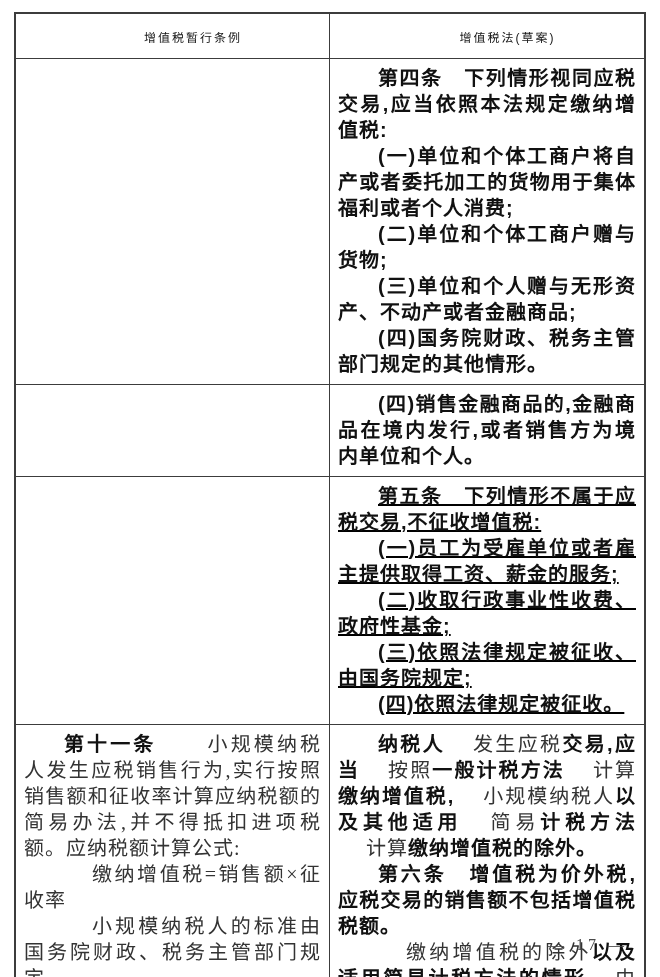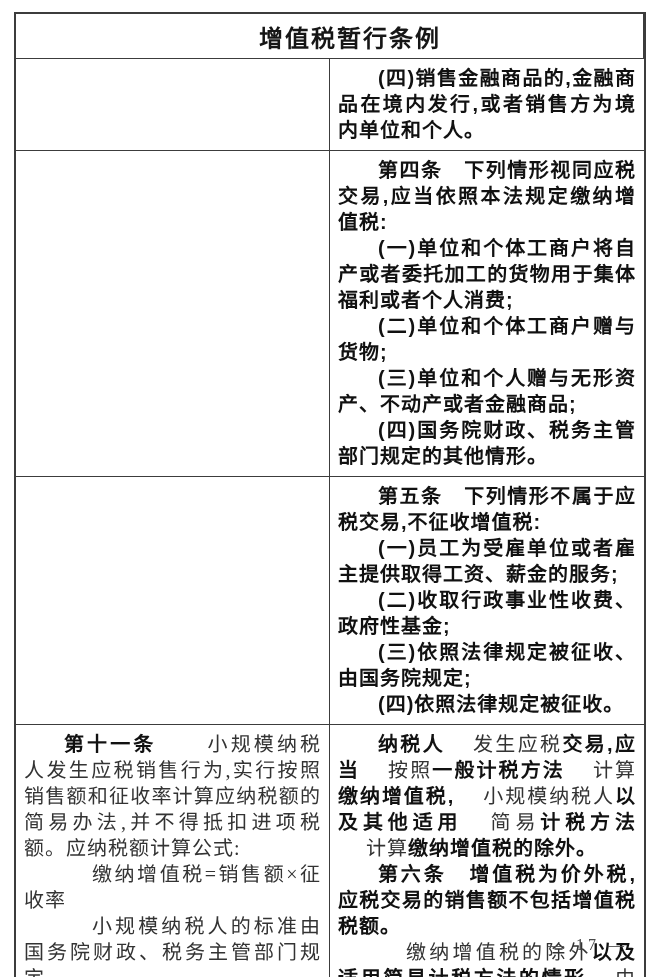--- a/index.html
+++ b/index.html
@@ -24,22 +24,22 @@
     display:flex;
     height:45px;
     border-bottom:1.5px solid #3c3c3c;
   }
   .th {
     flex:1 1 50%;
     display:flex;
     align-items:center;
     justify-content:center;
     font-family:"Liberation Sans", sans-serif;
-    font-weight:700;
-    font-size:24px;
+    font-weight:400;
+    font-size:12px;
     letter-spacing:2px;
     color:#161616;
     margin-left:41px;
   }
   .th.left { border-right:1.5px solid #3c3c3c; }
 
   .trow {
     display:flex;
     border-bottom:1.5px solid #3c3c3c;
   }
@@ -84,40 +84,41 @@
 </style>
 </head>
 <body>
 
 <div class="page">
 
   <div class="vat-table">
 
     <div class="thead">
       <div class="th left">增值税暂行条例</div>
+      <div class="th">增值税法(草案)</div>
     </div>
 
     <div id="tbody">
-        <div class="trow" style="min-height: 91px;">
-          <div class="cell left"></div>
-          <div class="cell right">
-            <p class="para"><span class="b">(四)销售金融商品的,金融商品在境内发行,或者销售方为境内单位和个人。</span></p>
-          </div>
-        </div>
         <div class="trow" style="min-height: 278px;">
           <div class="cell left"></div>
           <div class="cell right">
             <p class="para"><span class="b">第四条　下列情形视同应税交易,应当依照本法规定缴纳增值税:</span></p>
             <p class="para"><span class="b">(一)单位和个体工商户将自产或者委托加工的货物用于集体福利或者个人消费;</span></p>
             <p class="para"><span class="b">(二)单位和个体工商户赠与货物;</span></p>
             <p class="para"><span class="b">(三)单位和个人赠与无形资产、不动产或者金融商品;</span></p>
             <p class="para"><span class="b">(四)国务院财政、税务主管部门规定的其他情形。</span></p>
           </div>
         </div>
-        <div class="trow" style="min-height: 227px;">
+        <div class="trow" style="min-height: 91px;">
+          <div class="cell left"></div>
+          <div class="cell right">
+            <p class="para"><span class="b">(四)销售金融商品的,金融商品在境内发行,或者销售方为境内单位和个人。</span></p>
+          </div>
+        </div>
+        <div class="trow" style="min-height: 227px; text-decoration: underline;">
           <div class="cell left"></div>
           <div class="cell right">
             <p class="para"><span class="b">第五条　下列情形不属于应税交易,不征收增值税:</span></p>
             <p class="para"><span class="b">(一)员工为受雇单位或者雇主提供取得工资、薪金的服务;</span></p>
             <p class="para"><span class="b">(二)收取行政事业性收费、政府性基金;</span></p>
             <p class="para"><span class="b">(三)依照法律规定被征收、由国务院规定;</span></p>
             <p class="para"><span class="b">(四)依照法律规定被征收。</span></p>
           </div>
         </div>
         <div class="trow" style="min-height: 266px;">

